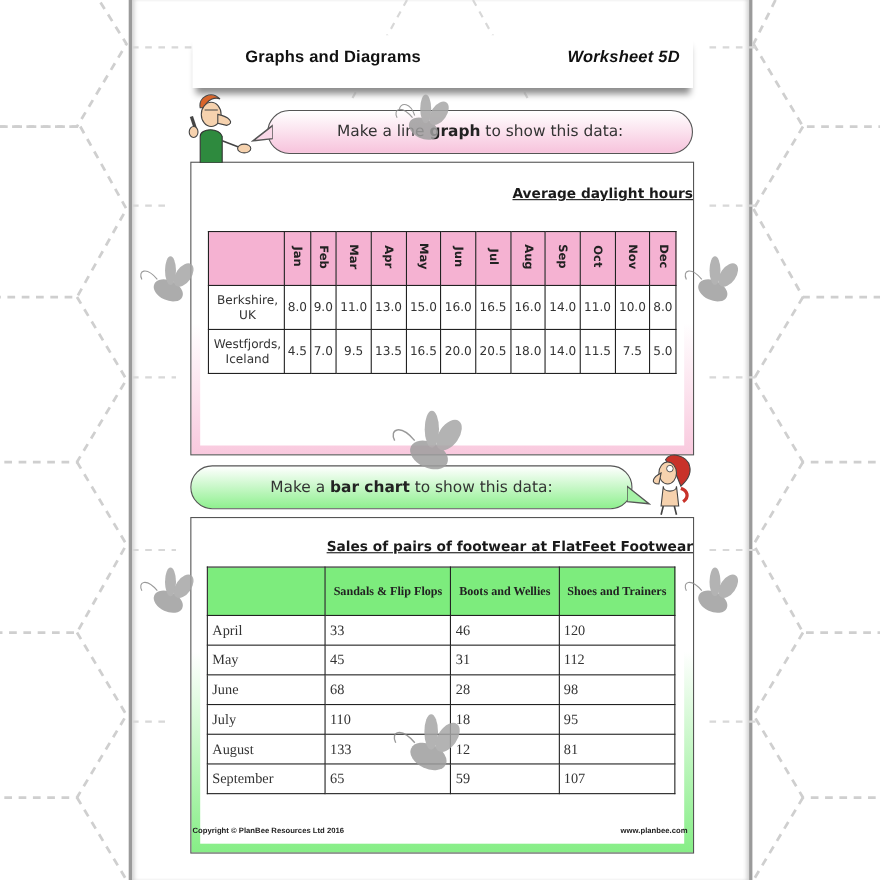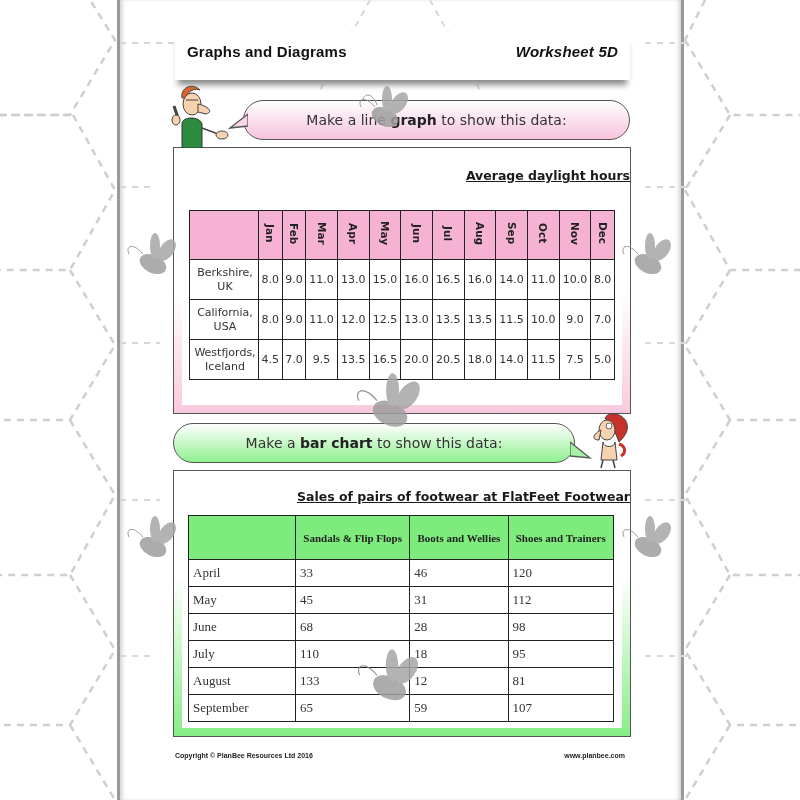--- a/index.html
+++ b/index.html
@@ -18,21 +18,21 @@
   .page-inner-lines { position: absolute; left: 0; top: 0; width: 567px; height: 800px; z-index: 0; }
 
   .header-card {
     position: absolute; left: 55px; top: 32px; width: 455px; height: 48px;
     background: #ffffff;
     box-shadow: 0 8px 6px -3px #8c8c8c;
     z-index: 2;
   }
   .header-title, .header-ws {
     position: absolute; top: 11px; font-family: "Liberation Sans", sans-serif;
-    font-weight: bold; font-size: 15px; color: #111; letter-spacing: 0.2px;
+    font-weight: bold; font-size: 15px; color: #111; letter-spacing: 0.2px; margin-left: 36px;
   }
   .header-title { left: 12px; }
   .header-ws { right: 12px; font-style: italic; }
 
   .bubble {
     position: absolute; height: 40px; border: 1.5px solid #555; border-radius: 22px;
     display: flex; align-items: center; justify-content: center;
     font-family: "DejaVu Sans", sans-serif; font-size: 14px; color: #333; z-index: 3;
   }
   .bubble-pink { left: 123px; top: 100px; width: 387px; background: linear-gradient(#ffffff, #f7c3dc); }
@@ -40,21 +40,21 @@
   .bubble b { font-weight: bold; color: #222; }
   .bubble-tail { position: absolute; z-index: 4; }
 
   .character { position: absolute; z-index: 5; }
 
   .panel {
     position: absolute; left: 53px; width: 458px; border: 1.5px solid #555; z-index: 2;
   }
   .panel-pink { top: 147px; height: 267px; background: linear-gradient(#ffffff 55%, #f9c9de 100%); }
   .panel-pink .panel-inner { position: absolute; left: 8px; top: 8px; right: 8px; bottom: 8px; background: #fff; }
-  .panel-green { top: 470px; height: 267px; background: linear-gradient(#ffffff 40%, #86ee86 100%); }
+  .panel-green { top: 470px; height: 306px; background: linear-gradient(#ffffff 40%, #86ee86 100%); }
   .panel-green .panel-inner { position: absolute; left: 8px; top: 8px; right: 8px; bottom: 8px; background: #fff; }
 
   .panel-title {
     position: absolute; left: 0; right: 0; text-align: right; font-weight: bold;
     font-size: 12.5px; text-decoration: underline; color: #1a1a1a; z-index: 3;
     font-family: "DejaVu Sans", sans-serif;
   }
 
   table { border-collapse: collapse; position: absolute; z-index: 3; }
   .daylight { left: 15px; top: 62px; width: 426px; }
@@ -178,35 +178,20 @@
           <td>15.0</td>
           <td>16.0</td>
           <td>16.5</td>
           <td>16.0</td>
           <td>14.0</td>
           <td>11.0</td>
           <td>10.0</td>
           <td>8.0</td>
         </tr>
         <tr>
-          <td class="rowlabel">California, USA</td>
-          <td>8.0</td>
-          <td>9.0</td>
-          <td>11.0</td>
-          <td>12.0</td>
-          <td>12.5</td>
-          <td>13.0</td>
-          <td>13.5</td>
-          <td>13.5</td>
-          <td>11.5</td>
-          <td>10.0</td>
-          <td>9.0</td>
-          <td>7.0</td>
-        </tr>
-        <tr>
           <td class="rowlabel">Westfjords, Iceland</td>
           <td>4.5</td>
           <td>7.0</td>
           <td>9.5</td>
           <td>13.5</td>
           <td>16.5</td>
           <td>20.0</td>
           <td>20.5</td>
           <td>18.0</td>
           <td>14.0</td>

